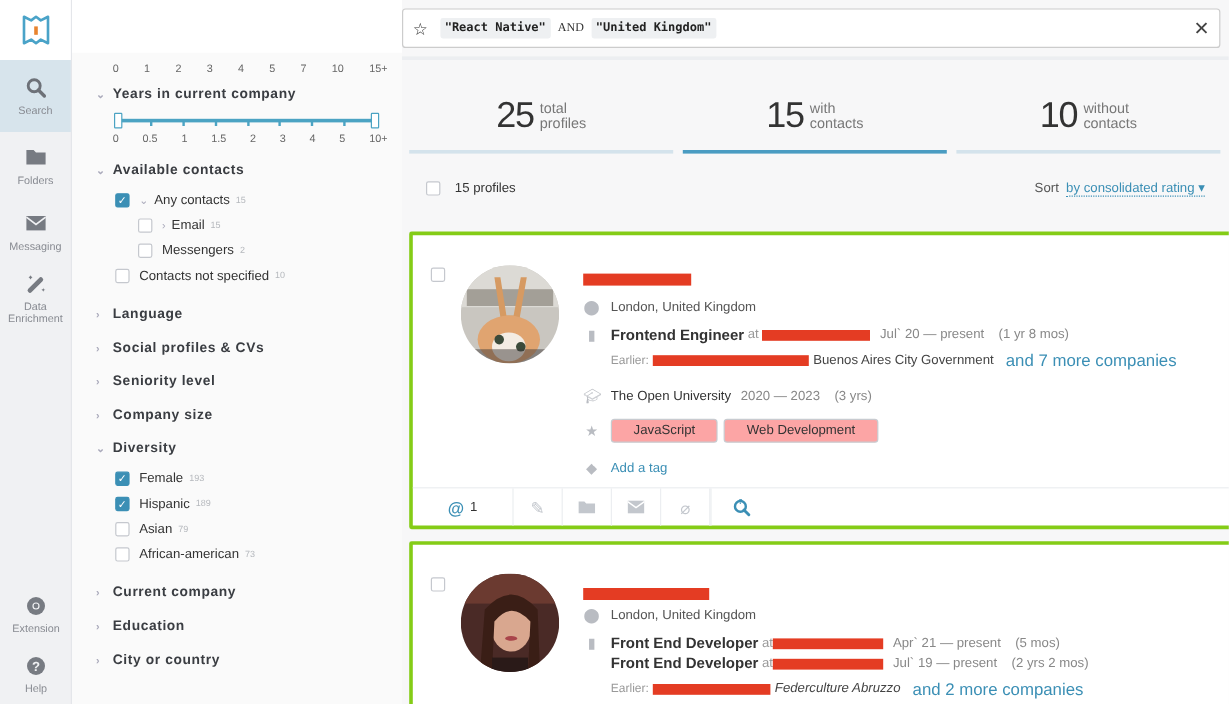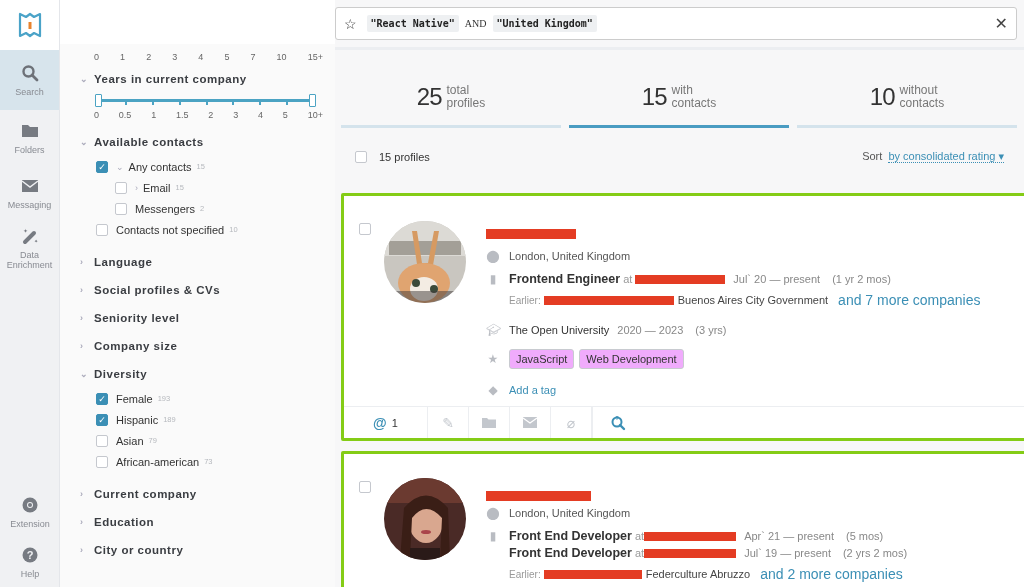--- a/index.html
+++ b/index.html
@@ -38,21 +38,21 @@
 .search-bar { position: absolute; left: 0; top: 7px; width: 682px; height: 33px; background: #fff; border: 1px solid #ccc; border-radius: 3px; display: flex; align-items: center; padding: 0 8px; }
 .search-bar .star { font-size: 14px; color: #333; margin-right: 10px; }
 .chip { font-family: "DejaVu Sans Mono", monospace; font-size: 10px; background: #eef0f2; padding: 3px 4px; border-radius: 2px; color: #222; font-weight: bold; }
 .op { font-family: Liberation Serif, serif; font-size: 10px; color: #333; margin: 0 6px; }
 .search-bar .close { margin-left: auto; font-size: 16px; color: #444; cursor: pointer; }
 .header-line { position: absolute; left: 0; top: 47px; width: 689px; height: 3px; background: #eceef1; }
 
 .stats { position: absolute; top: 75px; left: 6px; width: 676px; display: flex; gap: 8px; }
 .stat { flex: 1; display: flex; flex-direction: column; align-items: center; cursor: pointer; }
 .stat .nums { display: flex; align-items: center; height: 44px; }
-.stat .num { font-size: 24px; color: #333; font-weight: 300; margin-right: 5px; letter-spacing: -1px; text-align: center; }
+.stat .num { font-size: 30px; color: #333; font-weight: 300; margin-right: 5px; letter-spacing: -1px; text-align: center; }
 .stat .lbl { font-size: 12px; color: #777; line-height: 13px; }
 .stat .bar { width: 100%; height: 3px; background: #d4e3ec; margin-top: 6px; }
 .stat.active .bar { background: #4a9cc2; }
 
 .list-head { position: absolute; top: 150px; left: 20px; right: 20px; display: flex; align-items: center; font-size: 11px; color: #333; }
 .list-head .cb { margin-right: 12px; }
 .list-head .sort { margin-left: auto; font-size: 11px; color: #555; }
 .list-head .sort a { color: #3b8fb5; border-bottom: 1px dotted #3b8fb5; cursor: pointer; margin-left: 3px; }
 
 .card { position: absolute; left: 6px; width: 804px; background: #fff; border: 3px solid #84cc16; border-radius: 2px; }
@@ -65,21 +65,21 @@
 .pop .bars span { display: inline-block; width: 3px; border: 1px solid #888; border-radius: 1px; }
 .line { position: absolute; left: 142px; display: flex; align-items: center; font-size: 11px; color: #555; white-space: nowrap; }
 .line .ic { width: 14px; color: #b9bcc2; font-size: 12px; margin-right: 9px; text-align: center; }
 .role { color: #333; font-size: 12.5px; font-weight: bold; }
 .at { color: #999; margin: 0 3px; }
 .dates { color: #888; margin-left: 8px; }
 .dur { color: #888; margin-left: 12px; }
 .earlier { font-size: 10px; color: #999; }
 .earlier .co { color: #444; font-size: 11px; margin-left: 4px; }
 .more { color: #3b8fb5; margin-left: 10px; font-size: 14px; cursor: pointer; }
-.tag { border: 1px solid #c8cbd0; background: #f0abfc; border-radius: 3px; padding: 3px 6px; font-size: 11px; color: #333; margin-right: 5px; }
+.tag { border: 1px solid #c8cbd0; background: #fca5a5; border-radius: 3px; padding: 3px 18px; font-size: 11px; color: #333; margin-right: 5px; }
 .add-tag { color: #3b8fb5; cursor: pointer; }
 
 .actions { position: absolute; left: 0; right: 0; bottom: 0; height: 32px; border-top: 1px solid #eceef1; display: flex; align-items: stretch; }
 .act { display: flex; align-items: center; justify-content: center; border-right: 1px solid #eceef1; color: #c3c7cd; font-size: 14px; cursor: pointer; }
 .act.email { width: 84px; color: #3b8fb5; font-weight: bold; font-size: 14px; }
 .act.email span.c { color: #333; font-weight: normal; font-size: 11px; margin-left: 5px; }
 .act.sm { width: 41px; }
 .socials { flex: 1; display: flex; align-items: center; padding-left: 12px; gap: 6px; }
 .soc { width: 14px; height: 14px; display: inline-flex; align-items: center; justify-content: center; font-size: 9px; font-weight: bold; cursor: pointer; }
 .act.probe { width: 50px; border-right: none; border-left: 1px solid #eceef1; color: #3b8fb5; }
@@ -360,21 +360,21 @@
       <div class="line" style="top:53px;">
         <span class="ic">⬤</span>
         <span>London, United Kingdom</span>
       </div>
       <div class="line" style="top:76px;">
         <span class="ic">▮</span>
         <span class="role">Frontend Engineer</span>
         <span class="at">at</span>
         <span class="redact" style="width:90px;"></span>
         <span class="dates">Jul` 20 — present</span>
-        <span class="dur">(1 yr 2 mos)</span>
+        <span class="dur">(1 yr 8 mos)</span>
       </div>
       <div class="line" style="top:96px;left:165px;">
         <span class="earlier">Earlier:</span>
         <span class="redact" style="width:130px;margin-left:3px;"></span>
         <span class="earlier"><span class="co">Buenos Aires City Government</span></span>
         <span class="more">and 7 more companies</span>
       </div>
       <div class="line" style="top:127px;">
         <span class="ic">🎓︎</span>
         <span style="color:#333">The Open University</span>
@@ -461,18 +461,18 @@
       <div class="line" style="top:92px;left:165px;">
         <span class="role">Front End Developer</span>
         <span class="at" style="margin-right:0">at</span>
         <span class="redact" style="width:92px;"></span>
         <span class="dates">Jul` 19 — present</span>
         <span class="dur">(2 yrs 2 mos)</span>
       </div>
       <div class="line" style="top:112px;left:165px;">
         <span class="earlier">Earlier:</span>
         <span class="redact" style="width:98px;margin-left:3px;"></span>
-        <span class="earlier"><span class="co" style="">Federculture Abruzzo</span></span>
+        <span class="earlier"><span class="co" style="font-style:italic;">Federculture Abruzzo</span></span>
         <span class="more">and 2 more companies</span>
       </div>
     </div>
   </div>
 </div>
 
 </body></html>

